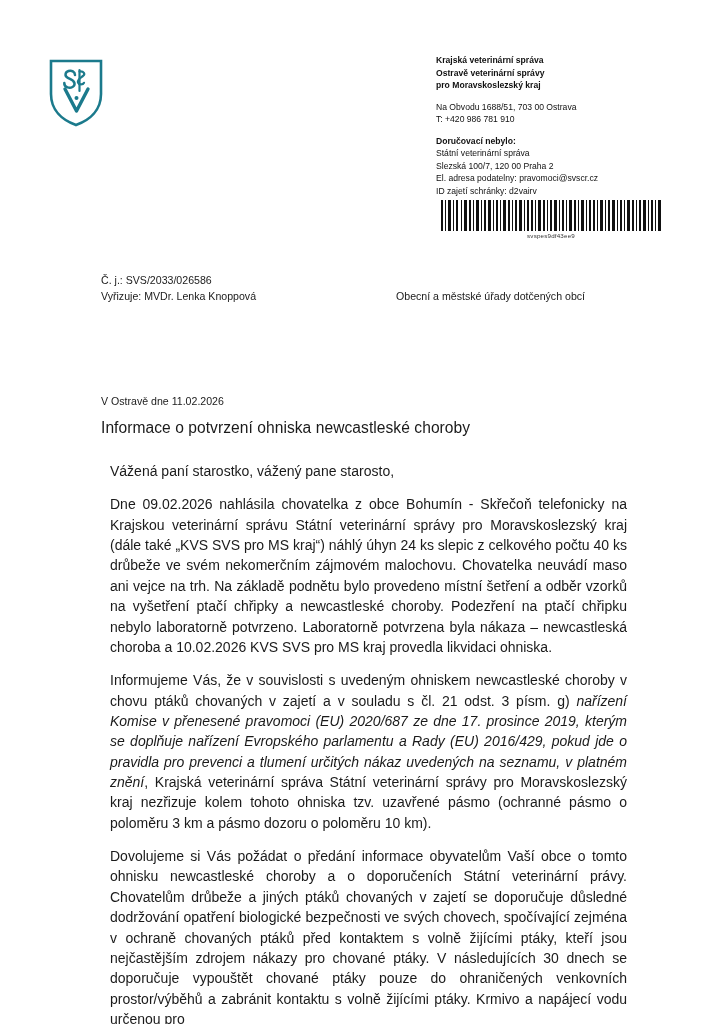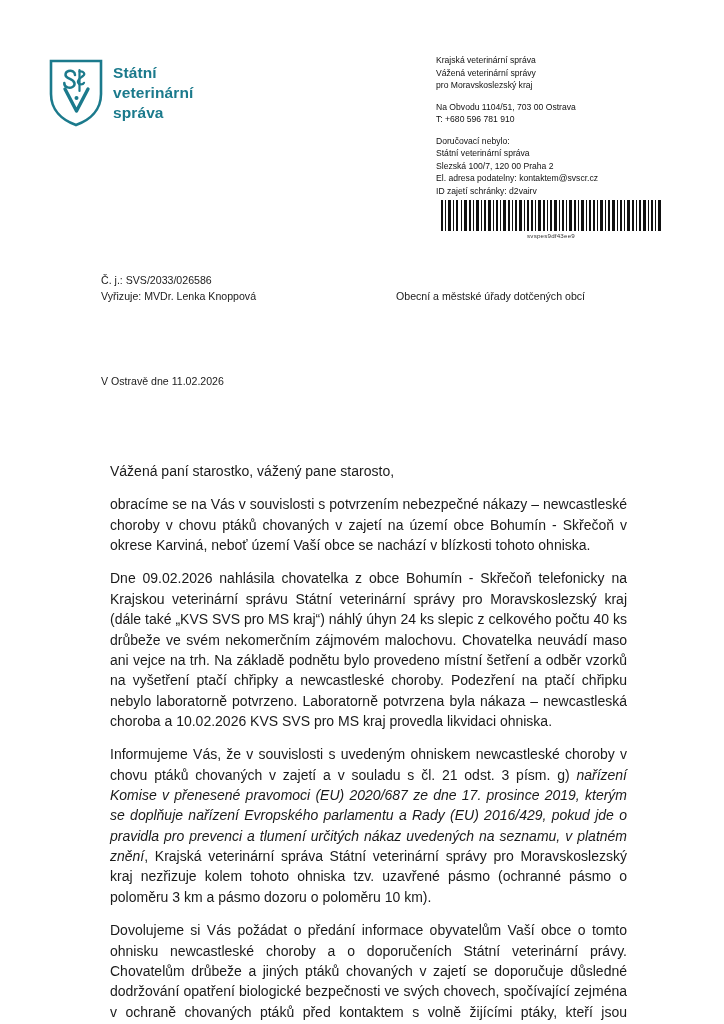--- a/index.html
+++ b/index.html
@@ -58,21 +58,21 @@
   .logo-text div { white-space: nowrap; }
 
   .addr-block {
     position: absolute;
     left: 436px;
     top: 0px;
     font-size: 8.6px;
     line-height: 1.46;
     color: #111;
   }
-  .addr-block .bold { font-weight: normal; }
+  .addr-block .bold { font-weight: bold; }
   .addr-gap { height: 9px; }
 
   .barcode-block {
     position: absolute;
     left: 436px;
     top: 146px;
     width: 230px;
     text-align: center;
   }
   .barcode-bars {
@@ -106,21 +106,21 @@
   .refrow .right {
     position: absolute;
     left: 396px;
     top: 16px;
     white-space: nowrap;
   }
 
   
   .dateline {
     position: absolute;
-    top: 375px;
+    top: 395px;
     left: 101px;
     font-size: 10.6px;
   }
 
   
   .doctitle {
     position: absolute;
     top: 419px;
     left: 101px;
     font-size: 15.6px;
@@ -162,39 +162,34 @@
           <path d="M27 17 C27 13.5 23.5 12 20.5 13 C17 14.2 16.5 18 19.5 19.6 C22.5 21.2 26 22 26.5 25.2 C27 28.5 23 30.6 19.5 29.4 C17.2 28.6 16.2 26.8 16.3 25" fill="none" stroke="#1b7a8c" stroke-width="2.5" stroke-linecap="round"></path>
 
           <path d="M31.5 12 L31.5 33" fill="none" stroke="#1b7a8c" stroke-width="2.2" stroke-linecap="round"></path>
 
           <path d="M31.5 13.5 C36 13 37.5 16 35 18 C32 20.2 29 21.8 30 24.5 C31 27 35 27 36 24.8" fill="none" stroke="#1b7a8c" stroke-width="2.2" stroke-linecap="round"></path>
 
           <path d="M17 31 L28.5 53 L40 31" fill="none" stroke="#1b7a8c" stroke-width="3.4" stroke-linecap="round" stroke-linejoin="round"></path>
           <circle cx="28.5" cy="40" r="2" fill="#1b7a8c"></circle>
         </svg>
       </span>
-      <span class="logo-text" style="color:#1b7a8c">
-        <div>Státní</div>
-        <div>veterinární</div>
-        <div>správa</div>
-      </span>
     </div>
 
     <div class="addr-block">
       <div class="bold">Krajská veterinární správa</div>
-      <div class="bold">Vážená veterinární správy</div>
+      <div class="bold">Ostravě veterinární správy</div>
       <div class="bold">pro Moravskoslezský kraj</div>
       <div class="addr-gap"></div>
-      <div>Na Obvodu 1104/51, 703 00 Ostrava</div>
-      <div>T: +680 596 781 910</div>
+      <div>Na Obvodu 1688/51, 703 00 Ostrava</div>
+      <div>T: +420 986 781 910</div>
       <div class="addr-gap"></div>
       <div class="bold">Doručovací nebylo:</div>
       <div>Státní veterinární správa</div>
       <div>Slezská 100/7, 120 00 Praha 2</div>
-      <div>El. adresa podatelny: kontaktem@svscr.cz</div>
+      <div>El. adresa podatelny: pravomoci@svscr.cz</div>
       <div>ID zajetí schránky: d2vairv</div>
     </div>
 
     <div class="barcode-block">
       <div class="barcode-bars">
         <svg width="224" height="31" viewBox="0 0 224 31" preserveAspectRatio="none" xmlns="http://www.w3.org/2000/svg">
           <rect x="0" y="0" width="224" height="31" fill="#ffffff"></rect>
           <g fill="#111111">
             <rect x="2" y="0" width="2" height="31"></rect>
               <rect x="6" y="0" width="1" height="31"></rect>
@@ -264,22 +259,22 @@
   <div class="refrow">
     <div class="left">
       <div>Č. j.: SVS/2033/026586</div>
       <div>Vyřizuje: MVDr. Lenka Knoppová</div>
     </div>
     <div class="right">Obecní a městské úřady dotčených obcí</div>
   </div>
 
   <div class="dateline">V Ostravě dne 11.02.2026</div>
 
+  <h1 class="doctitle">Informace o potvrzení ohniska newcastleské choroby</h1>
 
   <div class="body-wrap">
     <p class="nojust">Vážená paní starostko, vážený pane starosto,</p>
-    <p>obracíme se na Vás v souvislosti s potvrzením nebezpečné nákazy – newcastleské choroby v chovu ptáků chovaných v zajetí na území obce Bohumín - Skřečoň v okrese Karviná, neboť území Vaší obce se nachází v blízkosti tohoto ohniska.</p>
     <p>Dne 09.02.2026 nahlásila chovatelka z obce Bohumín - Skřečoň telefonicky na Krajskou veterinární správu Státní veterinární správy pro Moravskoslezský kraj (dále také „KVS SVS pro MS kraj“) náhlý úhyn 24 ks slepic z celkového počtu 40 ks drůbeže ve svém nekomerčním zájmovém malochovu. Chovatelka neuvádí maso ani vejce na trh. Na základě podnětu bylo provedeno místní šetření a odběr vzorků na vyšetření ptačí chřipky a newcastleské choroby. Podezření na ptačí chřipku nebylo laboratorně potvrzeno. Laboratorně potvrzena byla nákaza – newcastleská choroba a 10.02.2026 KVS SVS pro MS kraj provedla likvidaci ohniska.</p>
     <p><span>Informujeme Vás, že v souvislosti s uvedeným ohniskem newcastleské choroby v chovu ptáků chovaných v zajetí a v souladu s čl. 21 odst. 3 písm. g) </span><i>nařízení Komise v přenesené pravomoci (EU) 2020/687 ze dne 17. prosince 2019, kterým se doplňuje nařízení Evropského parlamentu a Rady (EU) 2016/429, pokud jde o pravidla pro prevenci a tlumení určitých nákaz uvedených na seznamu, v platném znění</i><span>, Krajská veterinární správa Státní veterinární správy pro Moravskoslezský kraj nezřizuje kolem tohoto ohniska tzv. uzavřené pásmo (ochranné pásmo o poloměru 3 km a pásmo dozoru o poloměru 10 km).</span></p>
     <p>Dovolujeme si Vás požádat o předání informace obyvatelům Vaší obce o tomto ohnisku newcastleské choroby a o doporučeních Státní veterinární právy. Chovatelům drůbeže a jiných ptáků chovaných v zajetí se doporučuje důsledné dodržování opatření biologické bezpečnosti ve svých chovech, spočívající zejména v ochraně chovaných ptáků před kontaktem s volně žijícími ptáky, kteří jsou nejčastějším zdrojem nákazy pro chované ptáky. V následujících 30 dnech se doporučuje vypouštět chované ptáky pouze do ohraničených venkovních prostor/výběhů a zabránit kontaktu s volně žijícími ptáky. Krmivo a napájecí vodu určenou pro</p>
   </div>
 
 </div>
 
 </body></html>

